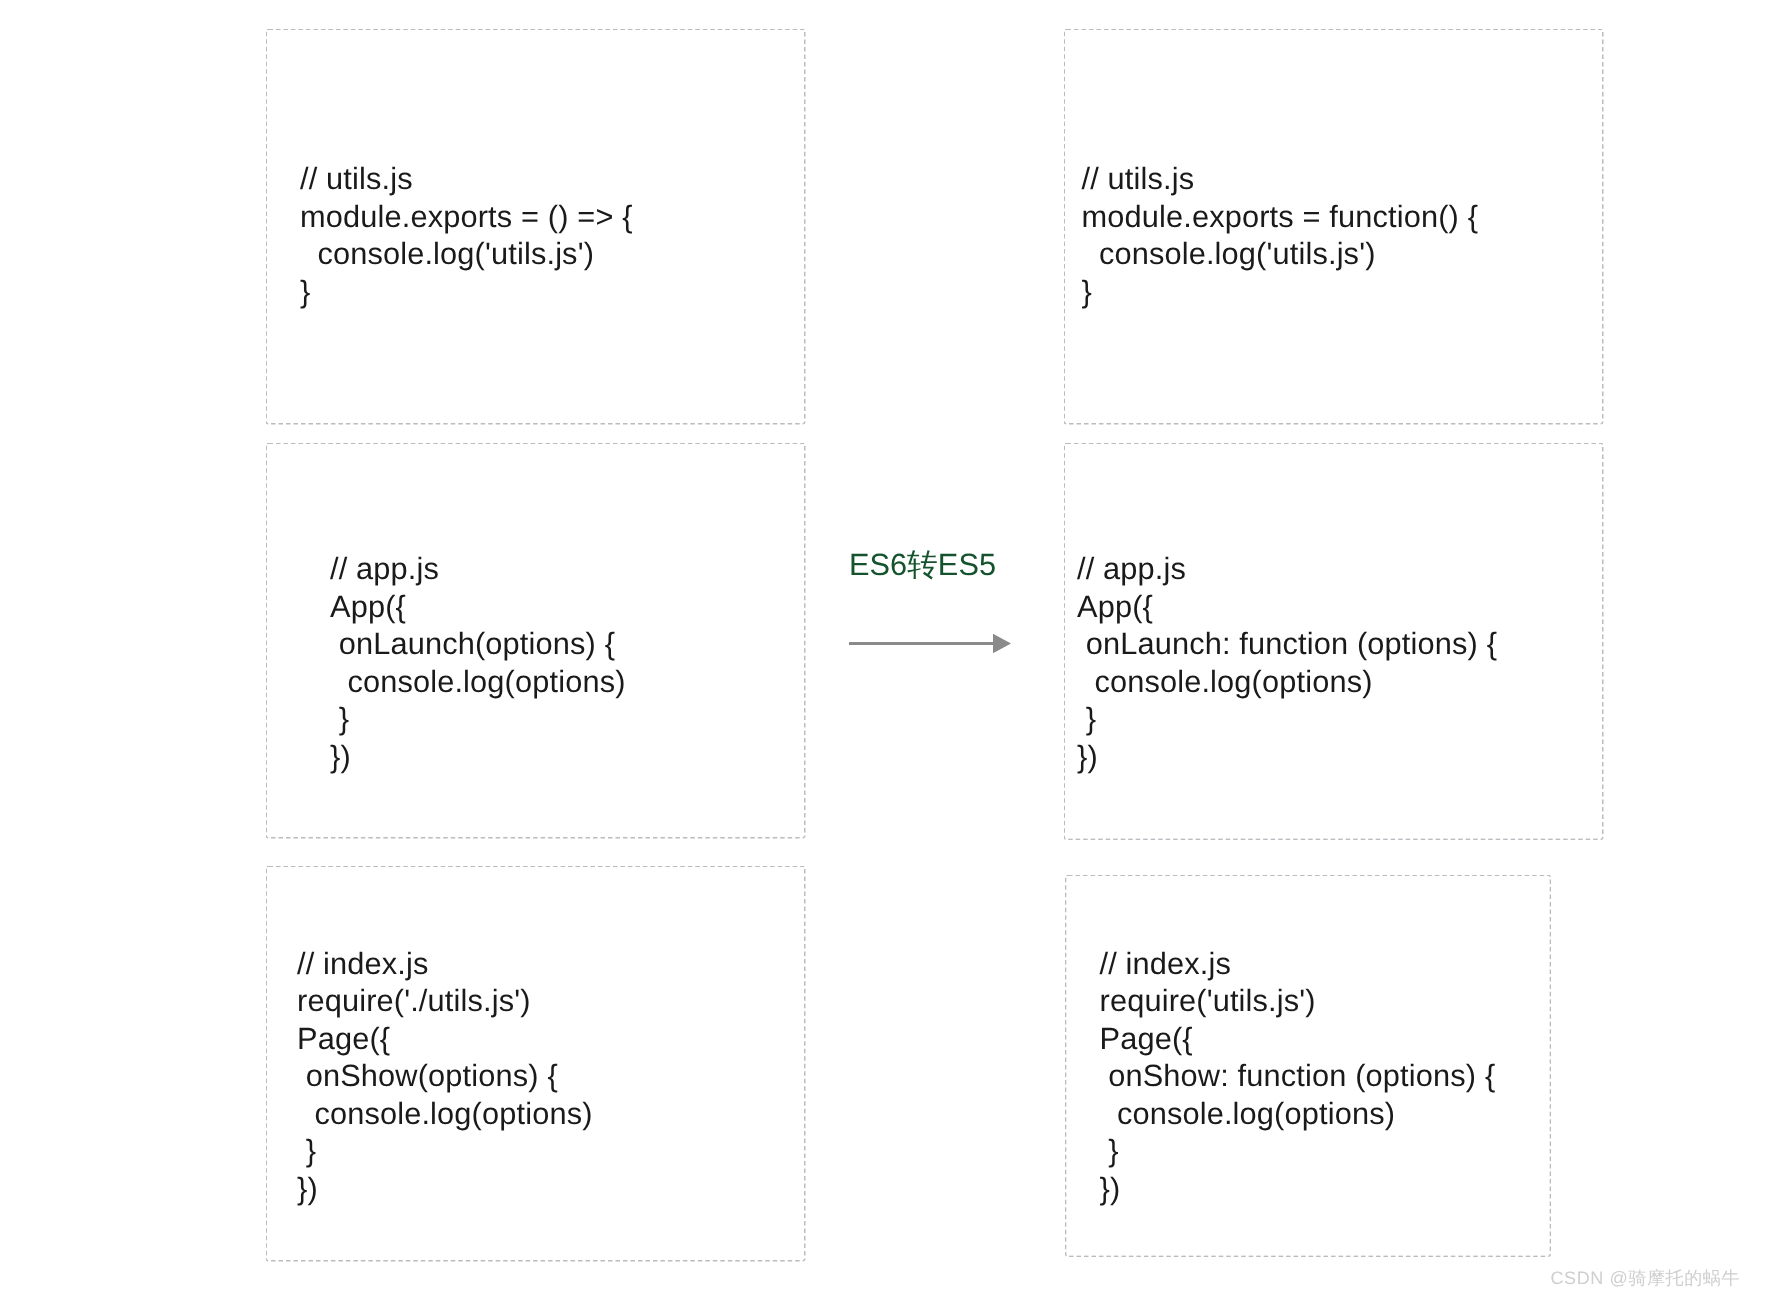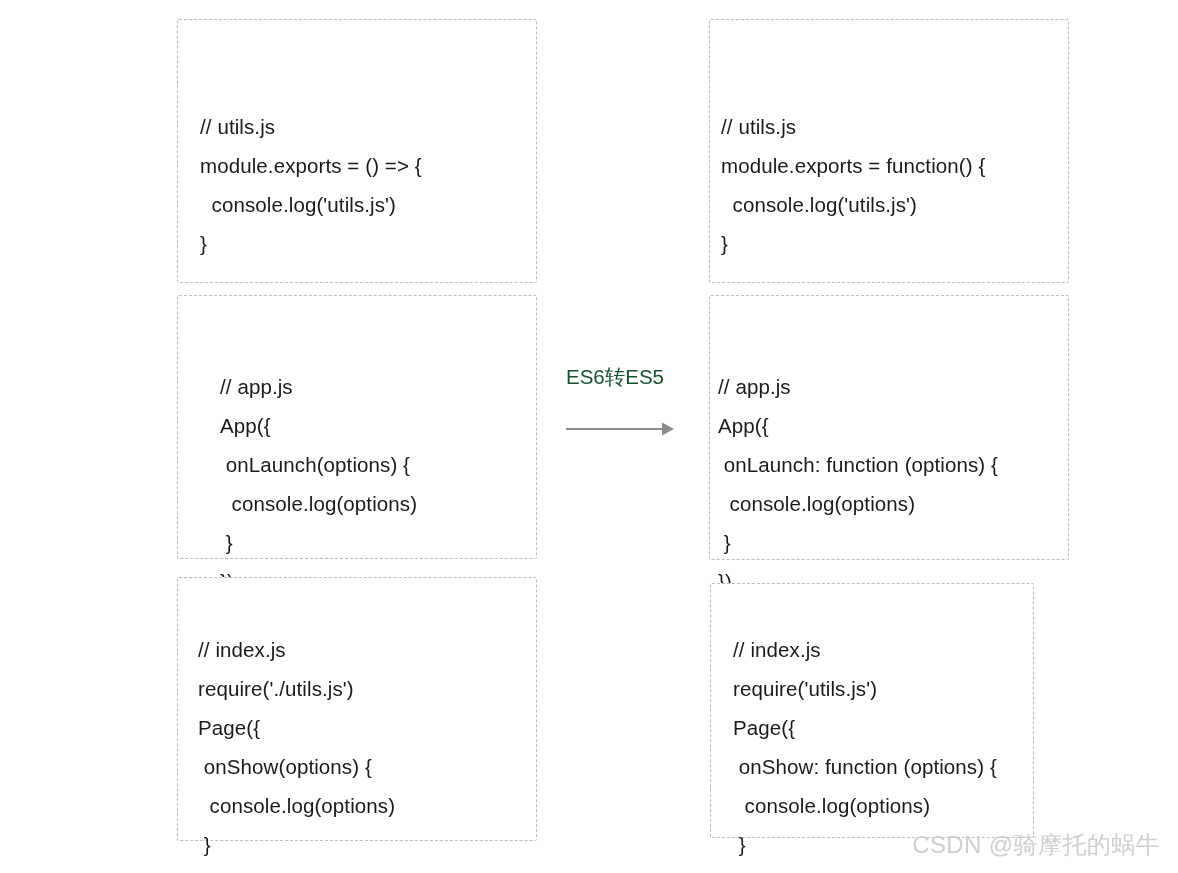--- a/index.html
+++ b/index.html
@@ -23,21 +23,21 @@
     box-sizing: border-box;
     border: 1.6px dashed #b9bcc0;
     background: #ffffff;
     border-radius: 2px;
   }
   .code-block {
     position: absolute;
     white-space: pre;
     font-family: "Liberation Sans", "DejaVu Sans", sans-serif;
     font-size: 20.5px;
-    line-height: 39px;
+    line-height: 25px;
     color: #1a1a1a;
     letter-spacing: 0.1px;
   }
 
   
   #box-utils-es6   { left: 177px; top: 19px;  width: 360px; height: 264px; }
   #box-utils-es5   { left: 709px; top: 19px;  width: 360px; height: 264px; }
   #box-app-es6     { left: 177px; top: 295px; width: 360px; height: 264px; }
   #box-app-es5     { left: 709px; top: 295px; width: 360px; height: 265px; }
   #box-index-es6   { left: 177px; top: 577px; width: 360px; height: 264px; }
@@ -68,21 +68,21 @@
     top: 415px;
     width: 112px;
     height: 28px;
   }
 
   
   #watermark {
     position: absolute;
     right: 18px;
     bottom: 12px;
-    font-size: 24px;
+    font-size: 12px;
     color: #cfcfcf;
     letter-spacing: 0.4px;
     white-space: nowrap;
   }
 </style>
 </head>
 <body>
 
 <div id="canvas">
 

